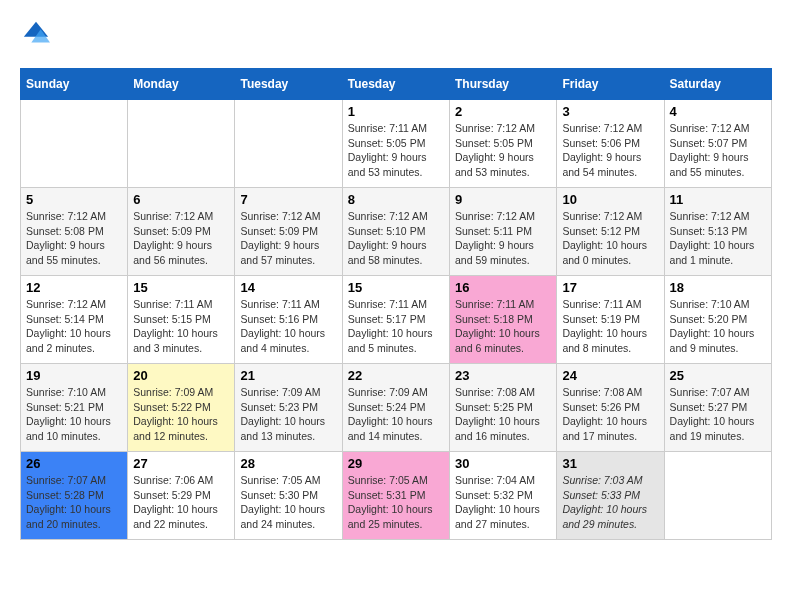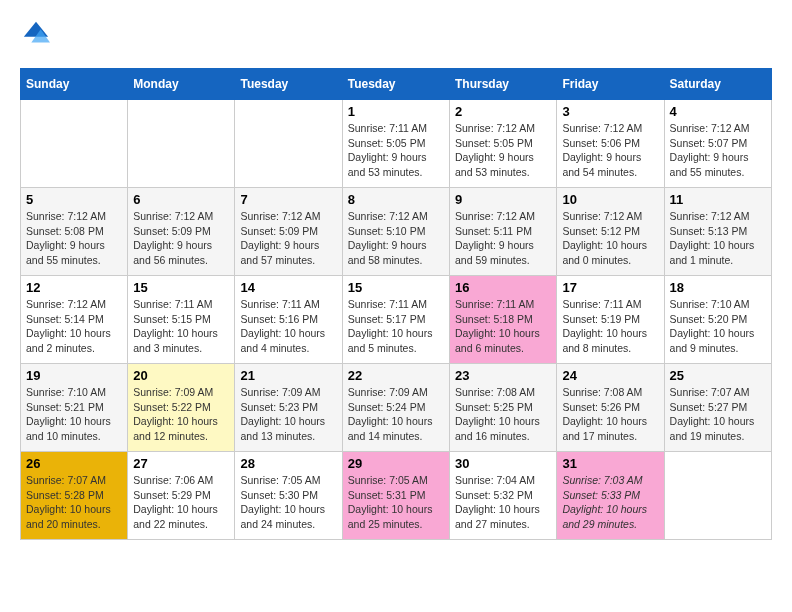--- a/index.html
+++ b/index.html
@@ -283,21 +283,21 @@
 Daylight: 10 hours and 17 minutes.</div>
         </td>
         <td style="background-color: rgb(245, 245, 245);">
           <span class="day-number">25</span>
           <div class="day-info" style="white-space: pre-line;">Sunrise: 7:07 AM
 Sunset: 5:27 PM
 Daylight: 10 hours and 19 minutes.</div>
         </td>
       </tr>
       <tr class="week-row">
-        <td style="background-color: #eab308;">
+        <td style="background-color: #3b82f6;">
           <span class="day-number">26</span>
           <div class="day-info" style="white-space: pre-line;">Sunrise: 7:07 AM
 Sunset: 5:28 PM
 Daylight: 10 hours and 20 minutes.</div>
         </td>
         <td style="background-color: rgb(255, 255, 255);">
           <span class="day-number">27</span>
           <div class="day-info" style="white-space: pre-line;">Sunrise: 7:06 AM
 Sunset: 5:29 PM
 Daylight: 10 hours and 22 minutes.</div>
@@ -313,21 +313,21 @@
           <div class="day-info" style="white-space: pre-line;">Sunrise: 7:05 AM
 Sunset: 5:31 PM
 Daylight: 10 hours and 25 minutes.</div>
         </td>
         <td style="background-color: rgb(255, 255, 255);">
           <span class="day-number">30</span>
           <div class="day-info" style="white-space: pre-line;">Sunrise: 7:04 AM
 Sunset: 5:32 PM
 Daylight: 10 hours and 27 minutes.</div>
         </td>
-        <td style="background-color: #f9a8d4;">
+        <td style="background-color: #e5e5e5;">
           <span class="day-number">31</span>
           <div class="day-info" style="white-space: pre-line; font-style: italic;">Sunrise: 7:03 AM
 Sunset: 5:33 PM
 Daylight: 10 hours and 29 minutes.</div>
         </td>
         <td class="empty-cell"></td>
       </tr>
     </tbody>
 </table>
 

